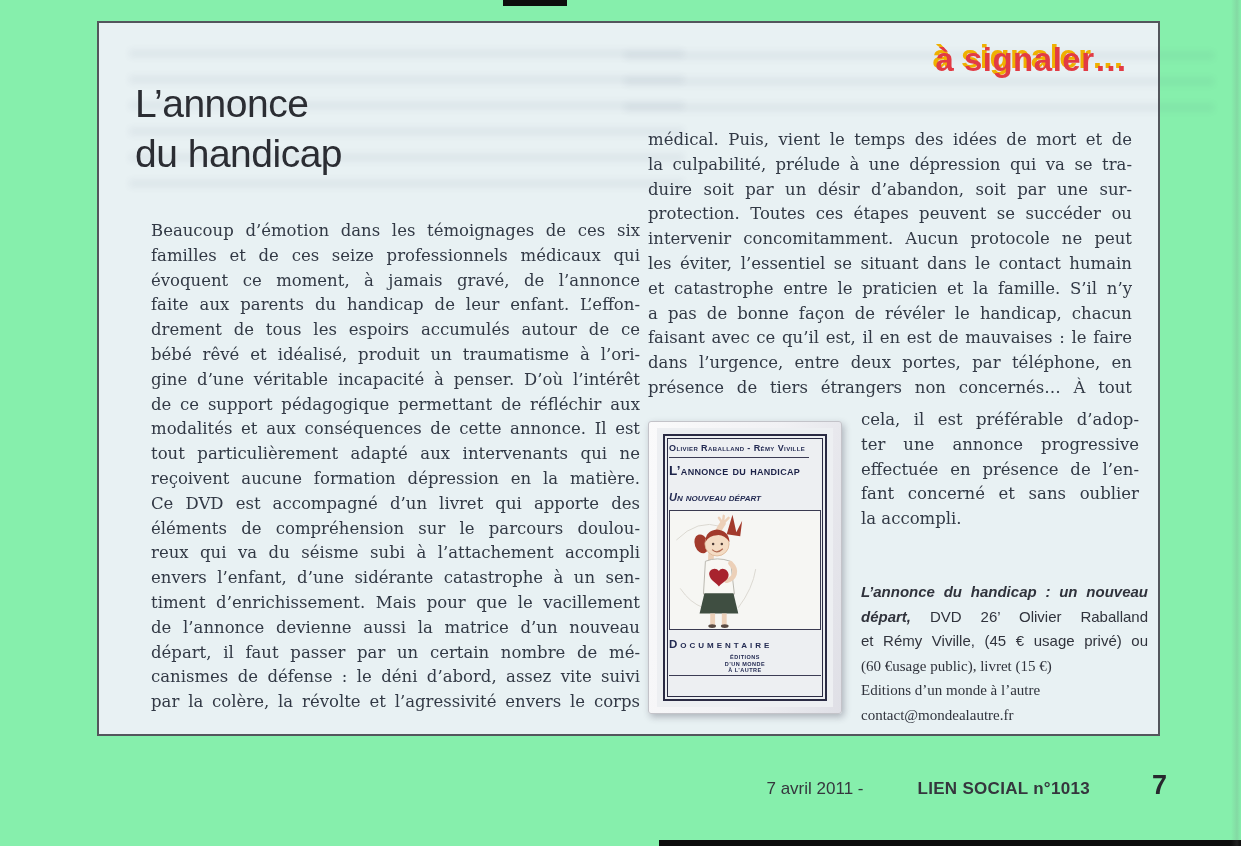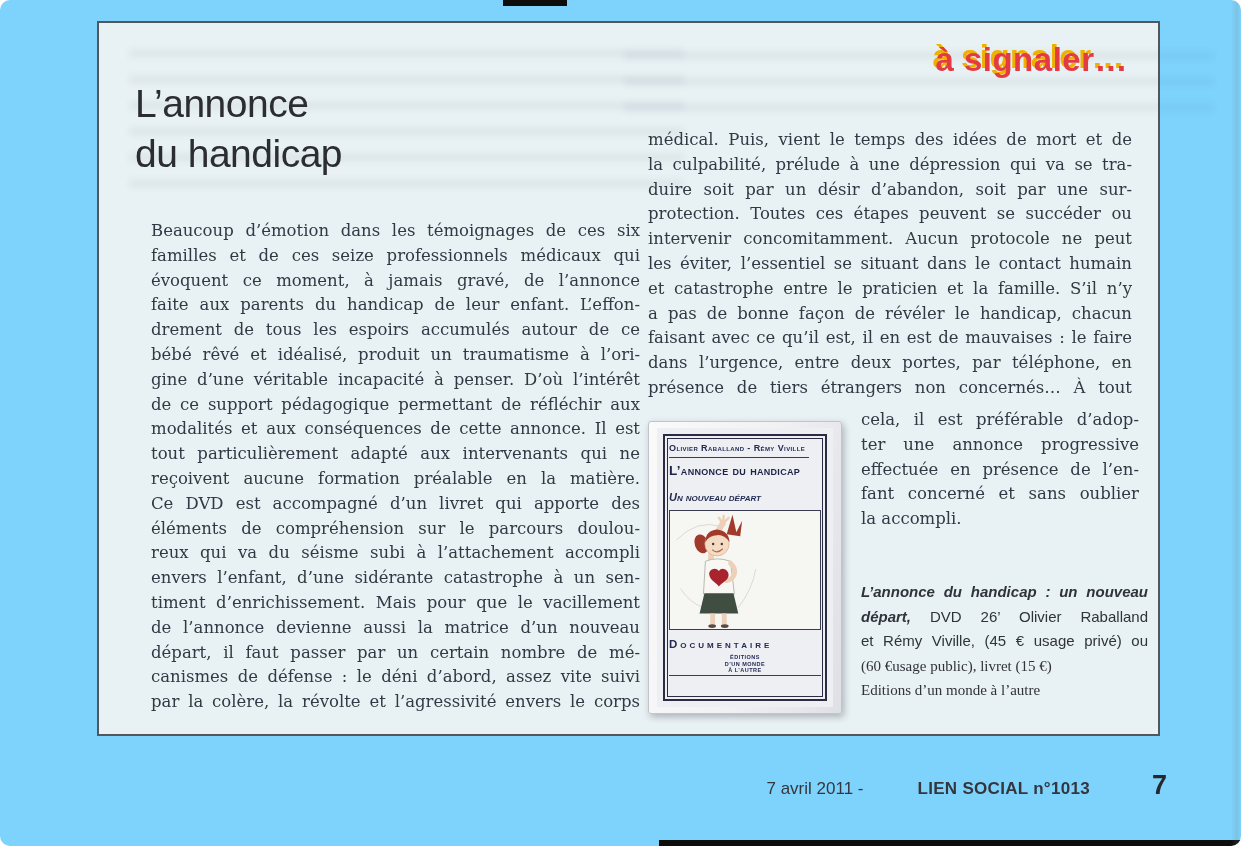--- a/index.html
+++ b/index.html
@@ -1,17 +1,17 @@
 <!DOCTYPE html>
 <html style="--panel-bg: #e8f1f3; --accent-red: #e23b44; --accent-yellow: #efb000; --cover-navy: #232a52;"><head>
 <meta charset="utf-8">
 <style>
   html,body{margin:0;padding:0;background:#ffffff;}
-  .page{position:relative;width:1241px;height:846px;background:#7dd3fc;overflow:hidden;
-        font-family:"Liberation Sans","DejaVu Sans",sans-serif;border-radius:10px;}
+  .page{position:relative;width:1241px;height:846px;background:#86efac;overflow:hidden;
+        font-family:"Liberation Sans","DejaVu Sans",sans-serif;}
 
   
   .artifact-top{position:absolute;left:503px;top:0;width:64px;height:6px;background:#0d0d0d;}
   .artifact-bottom{position:absolute;left:659px;top:840px;width:582px;height:6px;background:#0d0d0d;}
   .edge-shade{position:absolute;right:0;top:0;width:10px;height:846px;
               background:linear-gradient(to right,rgba(0,0,0,0) 0%,rgba(120,120,125,.18) 60%,rgba(0,0,0,0) 100%);}
 
   
   .panel{position:absolute;left:97px;top:21px;width:1063px;height:715px;
          background:var(--panel-bg,#e8f1f3);border:2px solid #53565c;box-sizing:border-box;}
@@ -94,21 +94,21 @@
         <div class="line">Beaucoup d’émotion dans les témoignages de ces six</div>
         <div class="line">familles et de ces seize professionnels médicaux qui</div>
         <div class="line">évoquent ce moment, à jamais gravé, de l’annonce</div>
         <div class="line">faite aux parents du handicap de leur enfant. L’effon-</div>
         <div class="line">drement de tous les espoirs accumulés autour de ce</div>
         <div class="line">bébé rêvé et idéalisé, produit un traumatisme à l’ori-</div>
         <div class="line">gine d’une véritable incapacité à penser. D’où l’intérêt</div>
         <div class="line">de ce support pédagogique permettant de réfléchir aux</div>
         <div class="line">modalités et aux conséquences de cette annonce. Il est</div>
         <div class="line">tout particulièrement adapté aux intervenants qui ne</div>
-        <div class="line">reçoivent aucune formation préalable en la matière.</div>
+        <div class="line">reçoivent aucune formation dépression en la matière.</div>
         <div class="line">Ce DVD est accompagné d’un livret qui apporte des</div>
         <div class="line">éléments de compréhension sur le parcours doulou-</div>
         <div class="line">reux qui va du séisme subi à l’attachement accompli</div>
         <div class="line">envers l’enfant, d’une sidérante catastrophe à un sen-</div>
         <div class="line">timent d’enrichissement. Mais pour que le vacillement</div>
         <div class="line">de l’annonce devienne aussi la matrice d’un nouveau</div>
         <div class="line">départ, il faut passer par un certain nombre de mé-</div>
         <div class="line">canismes de défense : le déni d’abord, assez vite suivi</div>
         <div class="line">par la colère, la révolte et l’agressivité envers le corps</div>
       </div>
@@ -177,20 +177,21 @@
         </div>
       </div>
     </div>
 
     <div class="caption">
         <div class="line"><span class="b">L’annonce du handicap : un nouveau</span></div>
         <div class="line"><span class="b">départ,</span><span> DVD 26’ Olivier Raballand</span></div>
         <div class="line"><span>et Rémy Viville, (45 € usage privé) ou</span></div>
         <div class="line no-just"><span>(60 €usage public), livret (15 €)</span></div>
         <div class="line no-just"><span>Editions d’un monde à l’autre</span></div>
+        <div class="line no-just"><span>contact@mondealautre.fr</span></div>
       </div>
   </div>
 
   <div class="footer">
     <span class="f-date">7 avril 2011 -</span>
     <span class="f-mag">LIEN SOCIAL n°1013</span>
     <span class="f-page">7</span>
   </div>
 
   <div class="artifact-bottom"></div>

